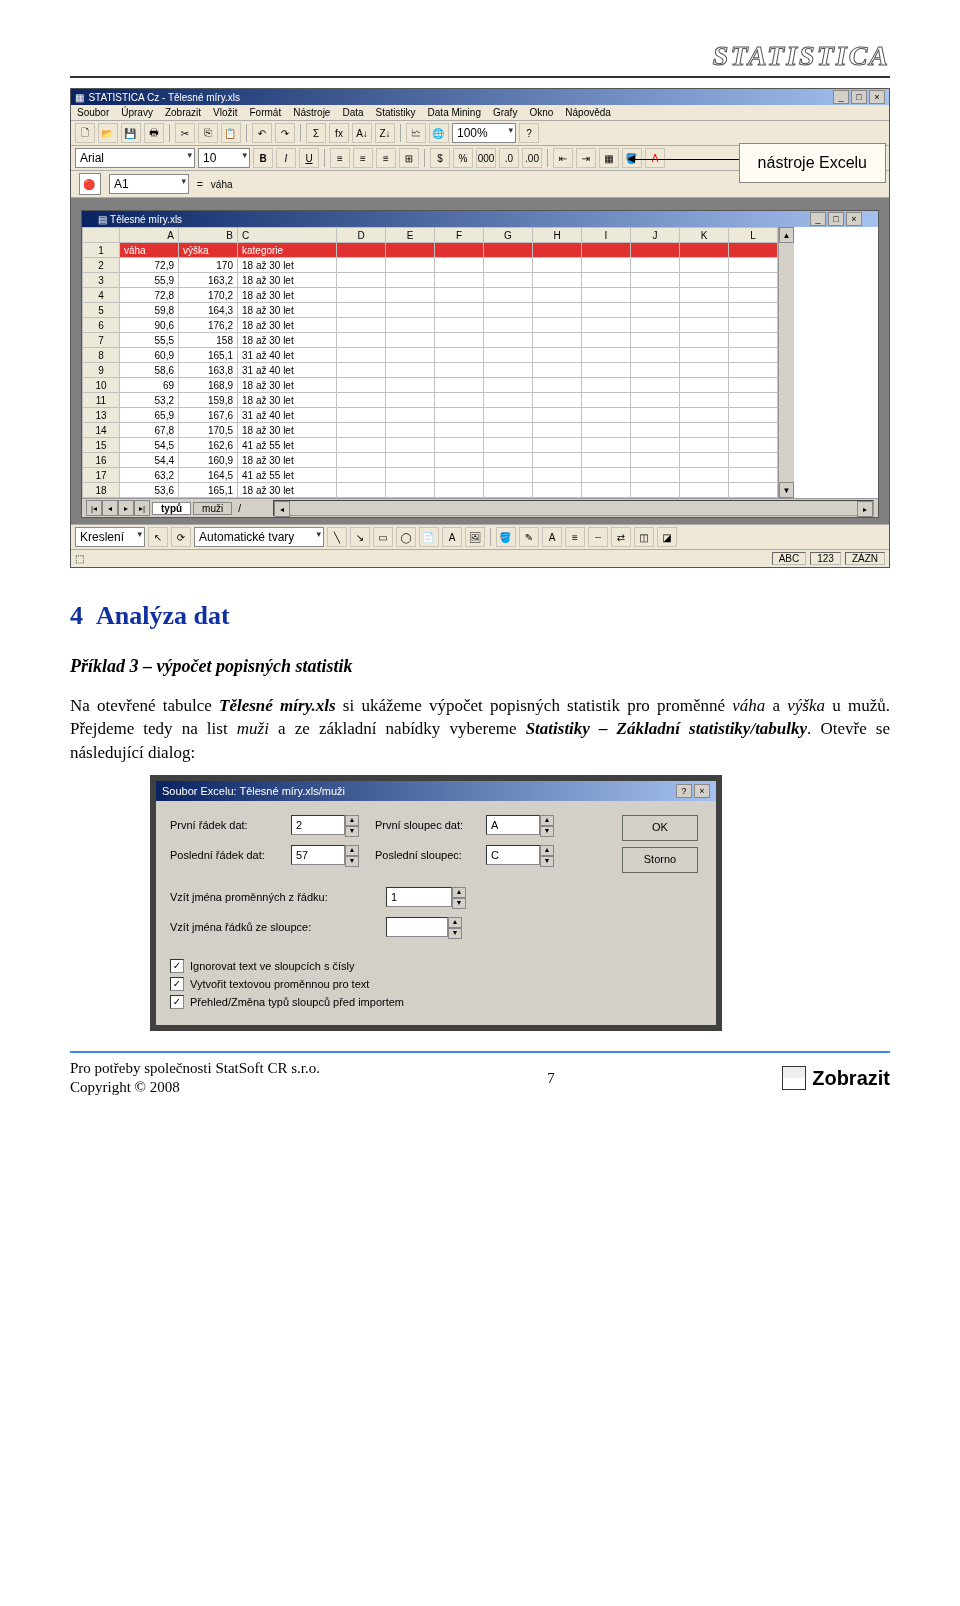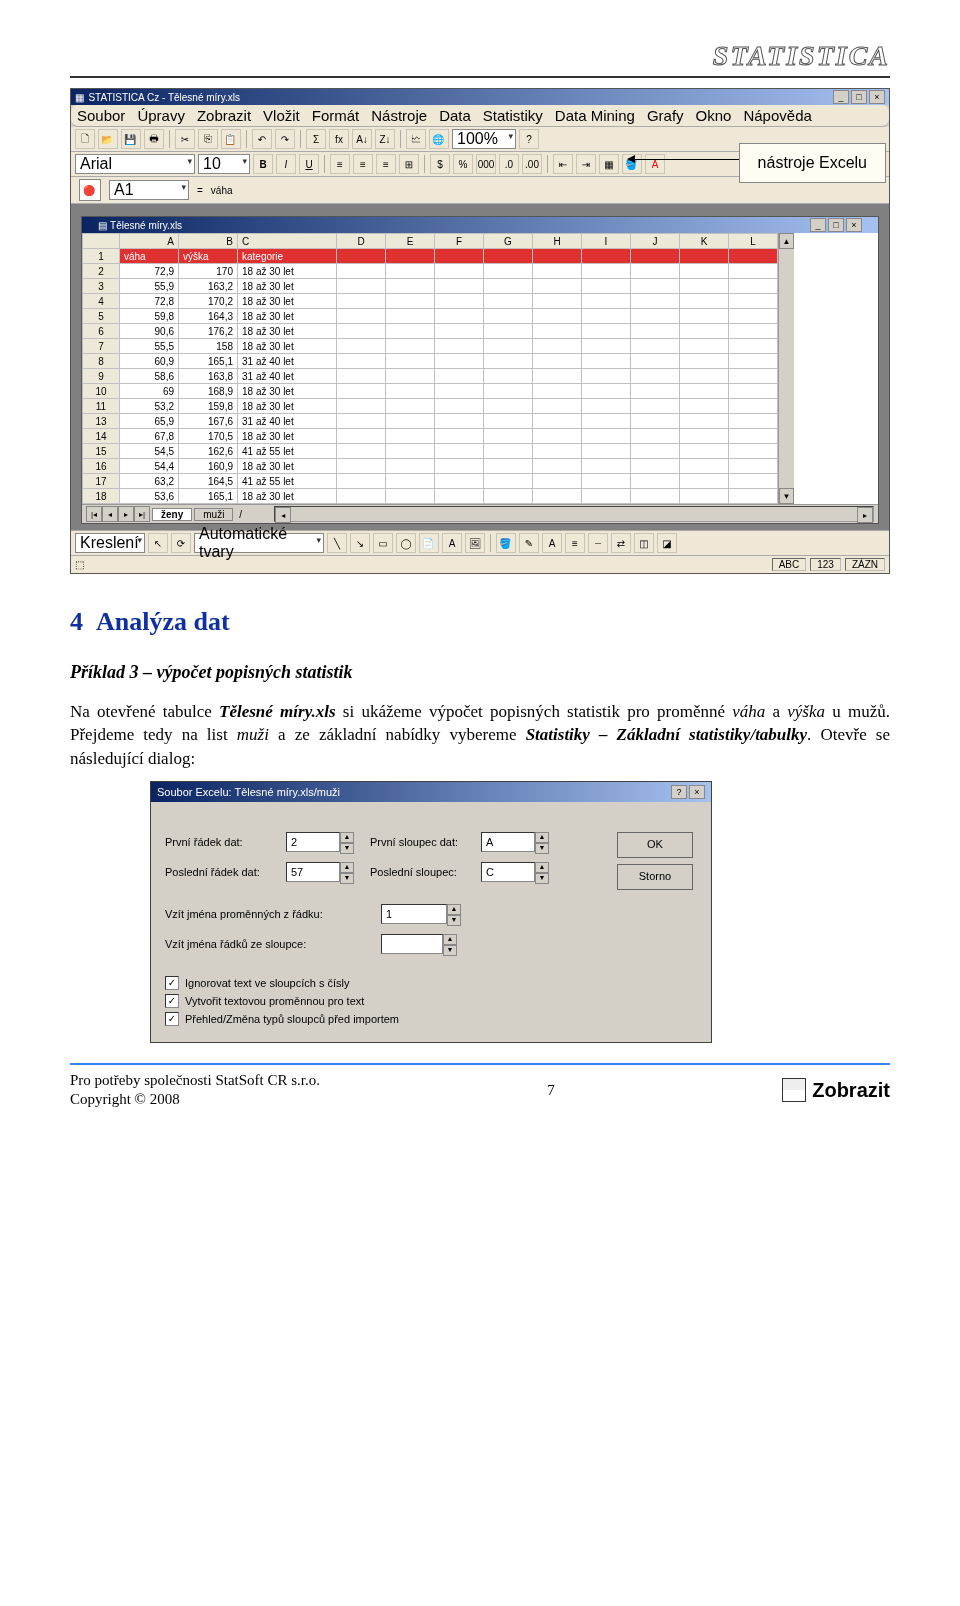--- a/index.html
+++ b/index.html
@@ -51,22 +51,21 @@
     border: 1px solid #888; font-size: 9px;
     display: flex; align-items: center; justify-content: center;
     color: #000;
   }
   .menu-bar {
     background: #efe8d7;
     display: flex;
     gap: 12px;
     padding: 2px 6px;
     border-bottom: 1px solid #aaa;
-    font-size: 15px;
-    border-radius: 7px;
+    font-size: 10px;
   }
   .toolbar {
     display: flex;
     align-items: center;
     gap: 3px;
     padding: 2px 4px;
     border-bottom: 1px solid #aaa;
     background: #efe8d7;
     font-size: 10px;
   }
@@ -78,21 +77,21 @@
     font-size: 10px;
   }
   .tb-sep { width: 1px; height: 18px; background: #aaa; margin: 0 2px; }
   .tb-combo {
     height: 18px;
     background: #fff;
     border: 1px solid #888;
     padding: 0 14px 0 4px;
     display: flex; align-items: center;
     position: relative;
-    font-size: 16px;
+    font-size: 12px;
   }
   .tb-combo::after {
     content: "▾";
     position: absolute; right: 2px; top: 1px;
     font-size: 9px; color: #333;
   }
   .cell-bar {
     display: flex;
     gap: 8px;
     align-items: center;
@@ -259,34 +258,34 @@
     font-family: "Bookman Old Style", "Georgia", serif;
     font-size: 18px;
     font-style: italic;
     font-weight: bold;
     margin: 14px 0;
   }
   .dialog-shot {
     margin: 10px auto 20px 80px;
     width: 560px;
     background: #d4d0c8;
-    border: 1px solid #404040;
+    border: 6px solid #404040;
     font-family: "Tahoma", sans-serif;
     font-size: 11px;
   }
   .dialog-title {
     background: linear-gradient(90deg, #0a2462, #a6c2f0);
     color: #fff;
     padding: 3px 6px;
     display: flex;
     justify-content: space-between;
     align-items: center;
   }
   .dialog-body {
-    padding: 30px 14px 12px 14px;
+    padding: 14px 14px 12px 14px;
   }
   .dlg-row {
     display: flex;
     align-items: center;
     margin-bottom: 10px;
   }
   .dlg-row label { }
   .spinner {
     display: inline-flex;
     align-items: center;
@@ -766,21 +765,21 @@
           </div>
         </div>
 
         <div class="sheet-tabs">
           <div class="sheet-nav">
             <div class="scroll-btn">|◂</div>
             <div class="scroll-btn">◂</div>
             <div class="scroll-btn">▸</div>
             <div class="scroll-btn">▸|</div>
           </div>
-          <div class="tab active">ženy</div>
+          <div class="tab active">typů</div>
           <div class="tab">muži</div>
           <span style="margin-left:4px">/</span>
           <div class="tab-scroll">
             <div class="scroll-btn" style="position:absolute;left:0;width:14px">◂</div>
             <div class="scroll-btn" style="position:absolute;right:0;width:14px">▸</div>
           </div>
         </div>
       </div>
     </div>
 

